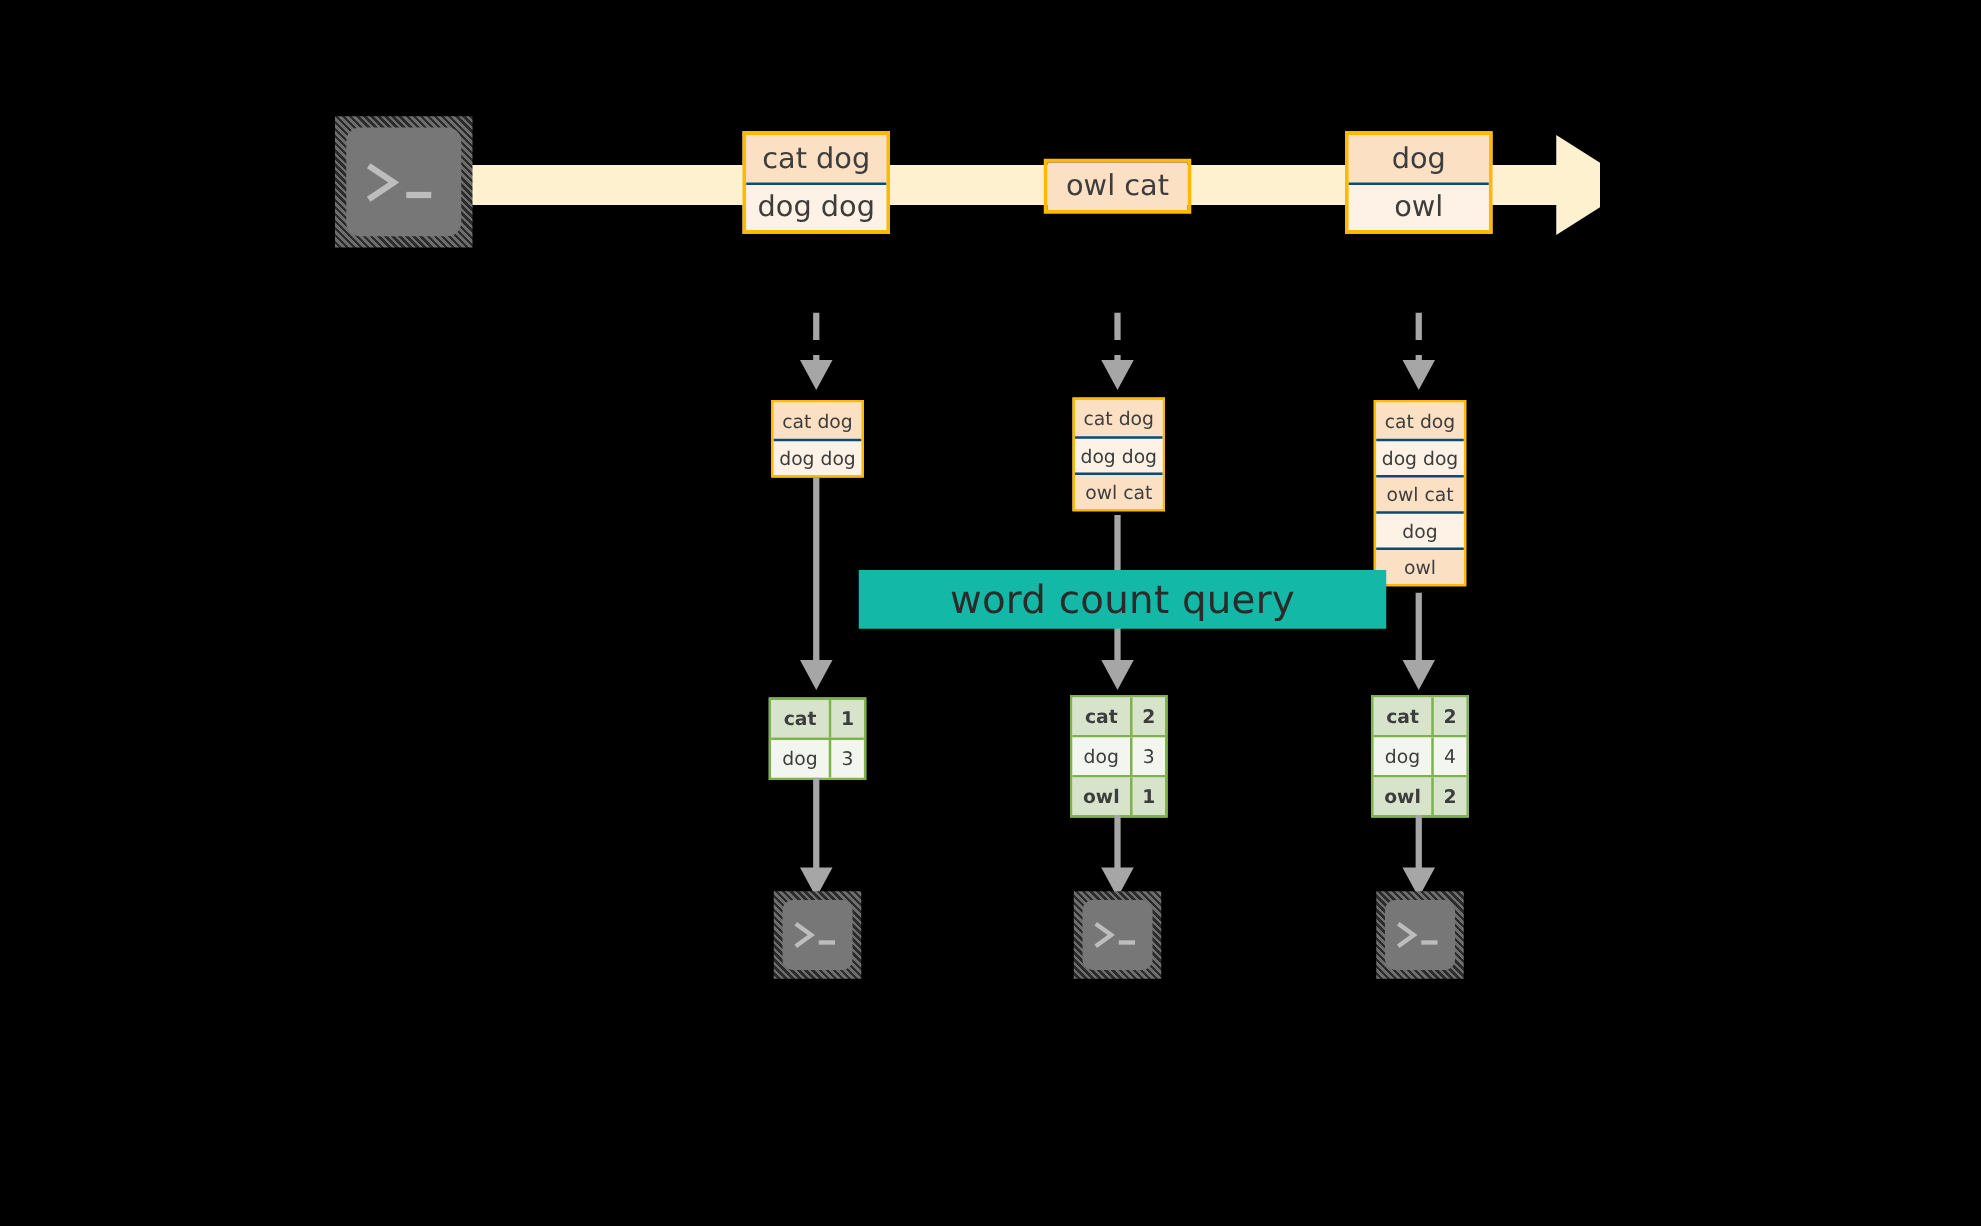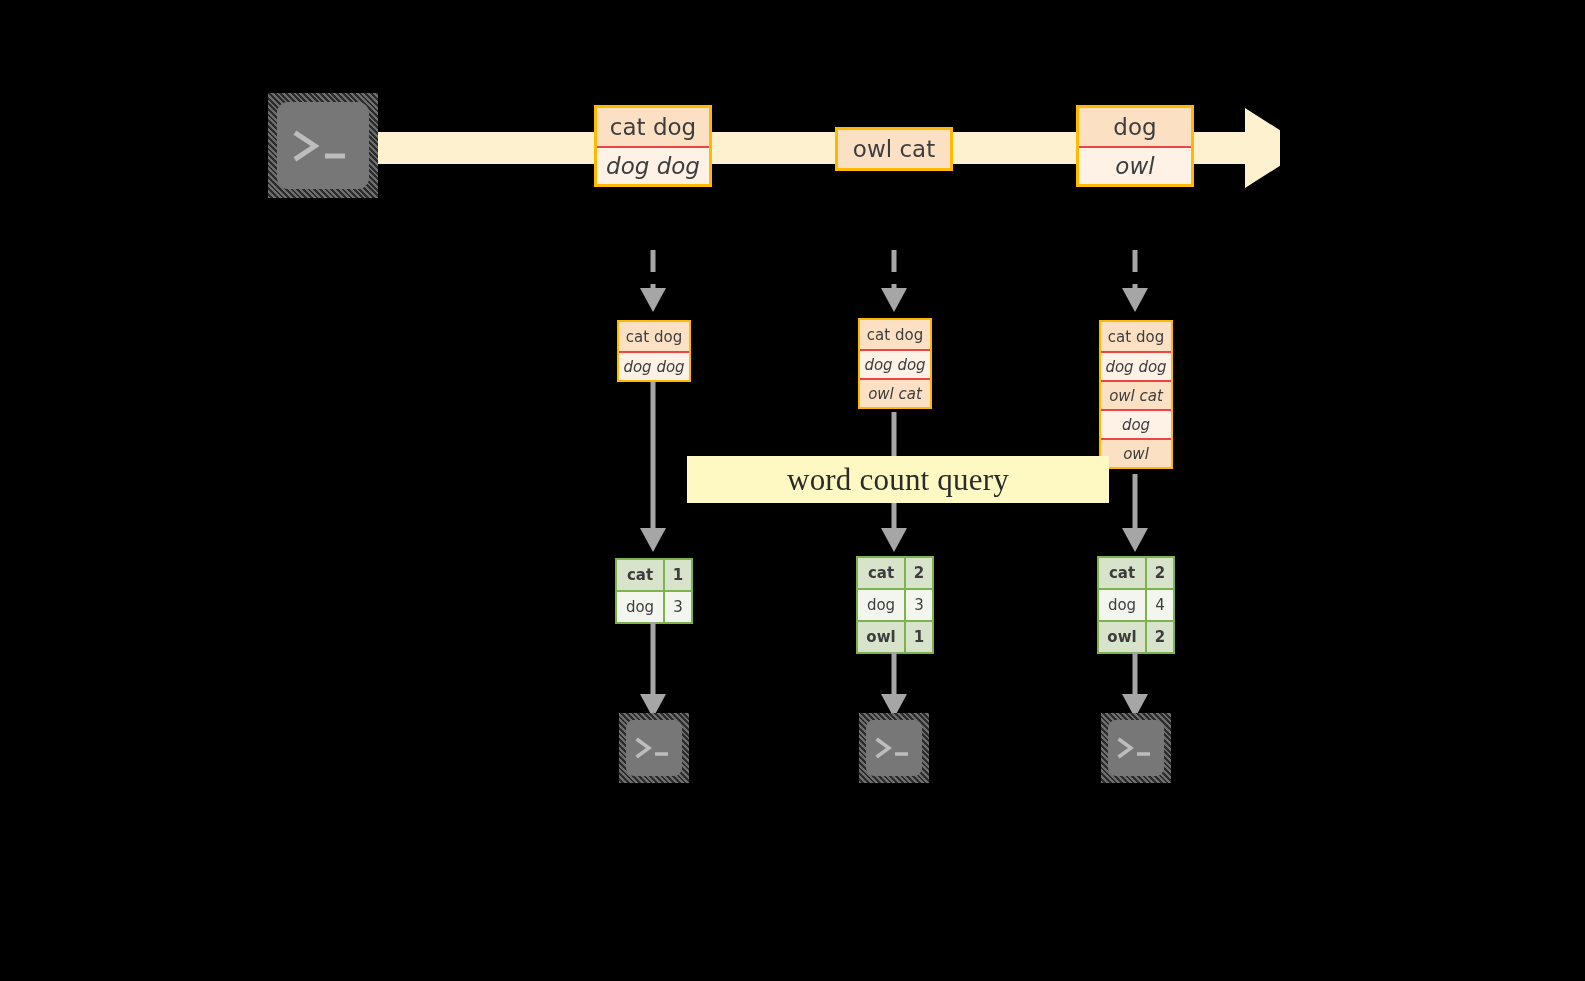--- a/index.html
+++ b/index.html
@@ -60,22 +60,21 @@
   }
   .ebox .row {
     box-sizing: border-box;
     display: flex;
     align-items: center;
     justify-content: center;
     color: #3d3d3d;
     white-space: nowrap;
   }
   .ebox .row + .row {
-    border-top: 2px solid #ef4444;
-    font-style: italic;
+    border-top: 2px solid #0c4a6e;
   }
   .ebox .row.alt { background: #FBE0C4; }
   .ebox .row.plain { background: #FDF2E5; }
 
   
   .ebox.big .row {
     height: 38px;
     font-size: 23px;
   }
   
@@ -116,25 +115,24 @@
   .gtable .gcell.num  { width: 28px; border-left: 2px solid #7DB24D; }
   .gtable .grow.alt .gcell { background: #D7E3CB; font-weight: bold; }
   .gtable .grow.plain .gcell { background: #F2F6EE; }
 
   
   .connector { position: absolute; }
 
   
   .banner {
     position: absolute;
-    background: #fef9c3;
+    background: #14b8a6;
     display: flex;
     align-items: center;
     justify-content: center;
-    font-family: Liberation Serif, serif;
   }
   .banner span {
     font-size: 31px;
     color: #2b2b2b;
     letter-spacing: 0.2px;
   }
 </style>
 </head>
 <body>
 

